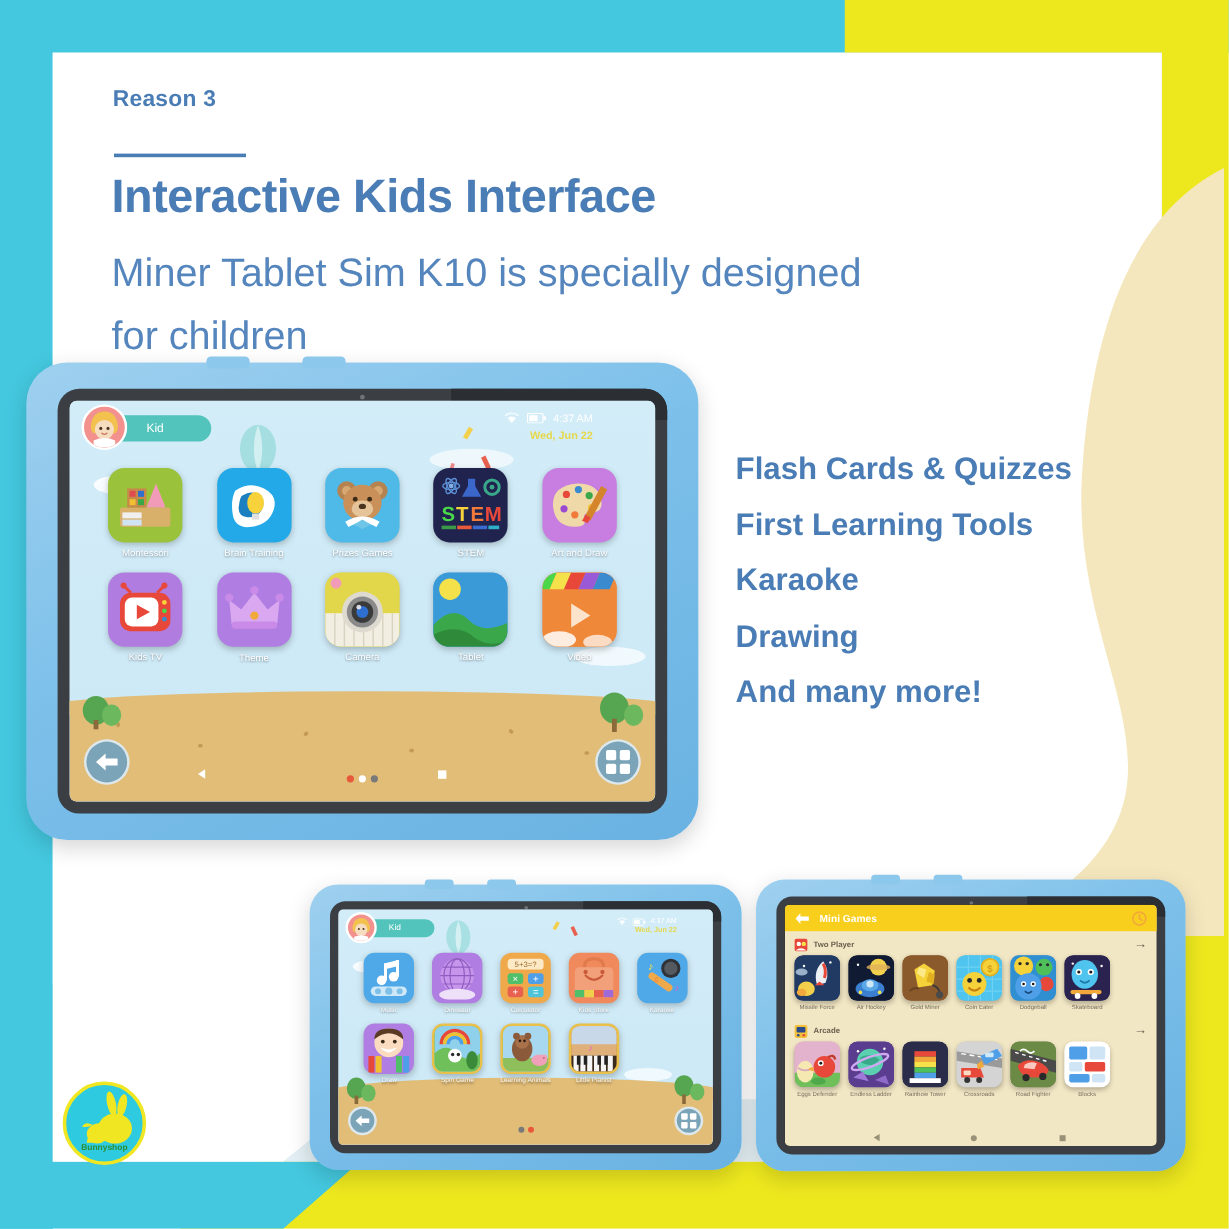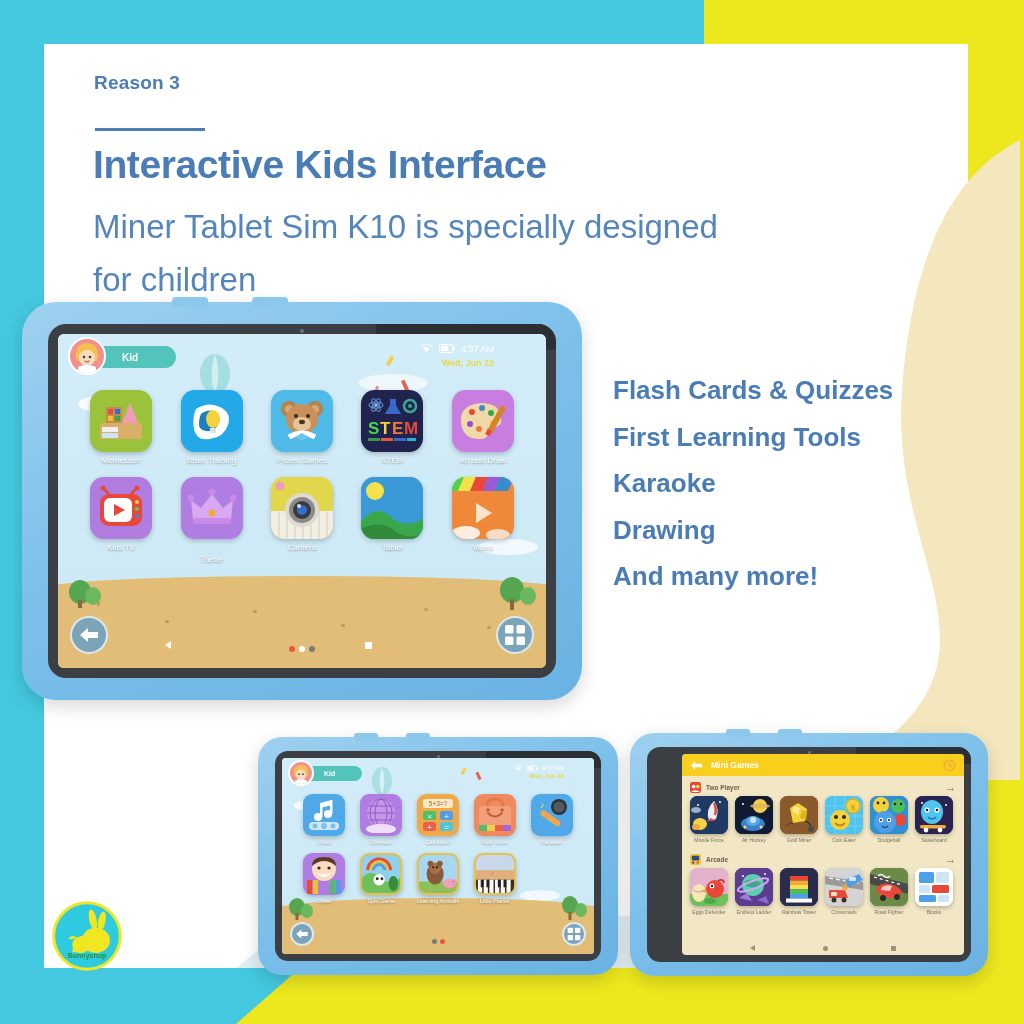--- a/index.html
+++ b/index.html
@@ -79,21 +79,21 @@
   }
   .cloud{ position:absolute; background:#ffffff; border-radius:50%; opacity:.85; }
   .tree{ position:absolute; }
 
   
   .statusbar{ position:absolute; left:0; right:0; top:0; }
   .profile-chip{
     position:absolute;
     background:#53c4bb; border-radius:999px; color:#fff;
     display:flex; align-items:center;
-    font-weight:bold;
+    font-weight:normal;
   }
   .avatar{
     position:absolute; border-radius:50%;
     background:#f2918e; border:2px solid #fff;
     display:flex; align-items:center; justify-content:center;
     overflow:hidden;
   }
   .sb-right{ position:absolute; display:flex; align-items:center; color:#fff; }
   .sb-date{ position:absolute; color:#e6d84a; font-weight:bold; }
 
@@ -381,21 +381,21 @@
           <div class="tile" style="width:62px;height:62px;background:#b07de3;">
             <svg width="50" height="44" viewBox="0 0 50 44">
               <path d="M6 34 l-2-20 l10 8 l11-14 l11 14 l10-8 l-2 20z" fill="#d9a8f0"></path>
               <circle cx="4" cy="12" r="3.5" fill="#c98ae8"></circle>
               <circle cx="25" cy="6" r="3.5" fill="#c98ae8"></circle>
               <circle cx="46" cy="12" r="3.5" fill="#c98ae8"></circle>
               <rect x="6" y="32" width="38" height="6" rx="3" fill="#c98ae8"></rect>
               <circle cx="25" cy="27" r="3.5" fill="#f0a93a"></circle>
             </svg>
           </div>
-          <div class="lbl" style="font-size:8px;margin-top:16px;font-family:Liberation Serif, serif;">Theme</div>
+          <div class="lbl" style="font-size:8px;margin-top:5px;">Theme</div>
         </div>
 
         <div class="app">
           <div class="tile" style="width:62px;height:62px;background:#e2d64a;">
             <svg width="62" height="62" viewBox="0 0 62 62">
               <rect x="0" y="0" width="62" height="34" fill="#e2d64a"></rect>
               <rect x="0" y="34" width="62" height="28" fill="#f2efe2"></rect>
               <g stroke="#d8d3c0" stroke-width="1.2">
                 <line x1="8" y1="34" x2="8" y2="62"></line>
                   <line x1="16" y1="34" x2="16" y2="62"></line>
@@ -721,21 +721,21 @@
   <div class="tablet" style="left:630px; top:733px; width:358px; height:243px;">
     <div class="case" style="border-radius:24px;"></div>
     <div style="position:absolute;left:96px;top:-4px;width:24px;height:8px;background:#8cc7ec;border-radius:3px;"></div>
     <div style="position:absolute;left:148px;top:-4px;width:24px;height:8px;background:#8cc7ec;border-radius:3px;"></div>
 
     <div class="bezel" style="left:17px;top:14px;right:17px;bottom:14px;border-radius:13px;">
       <div style="position:absolute;right:0;top:0;width:115px;height:17px;background:#2b2f34;border-top-right-radius:13px;"></div>
       <div style="position:absolute;left:50%;top:4px;width:3px;height:3px;margin-left:-1.5px;border-radius:50%;background:#6d7378;"></div>
     </div>
 
-    <div class="screen" style="left:24px;top:21px;right:24px;bottom:21px;border-radius:4px;background:#000000;margin-left:28px;">
+    <div class="screen" style="left:24px;top:21px;right:24px;bottom:21px;border-radius:4px;background:#000000;">
       <div class="mg-screen"></div>
 
       <div class="mg-header" style="height:22px;padding:0 8px;font-size:8.5px;gap:8px;">
         <span style="display:flex;">
           <svg width="13" height="11" viewBox="0 0 13 11">
               <path d="M5 1 L1 5.5 L5 10 V7.2 H12 V3.8 H5 Z" fill="#ffffff"></path>
             </svg>
         </span>
         <span style="color:#ffffff;">Mini Games</span>
         <span style="margin-left:auto;display:flex;">

